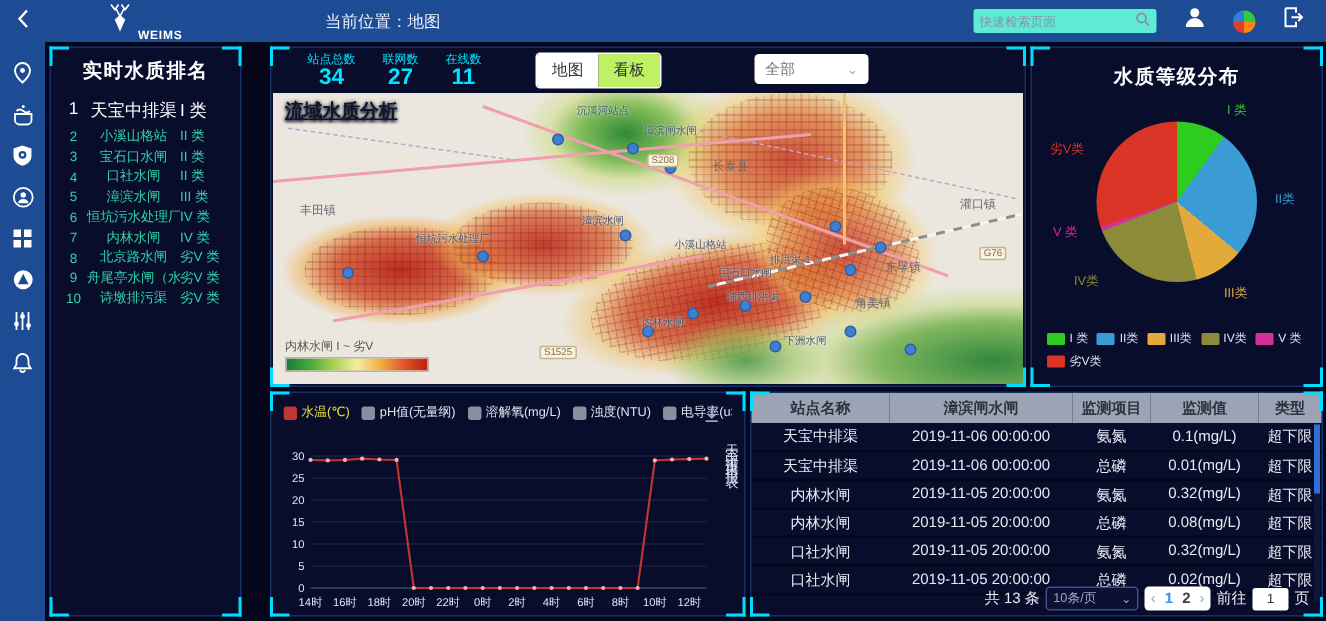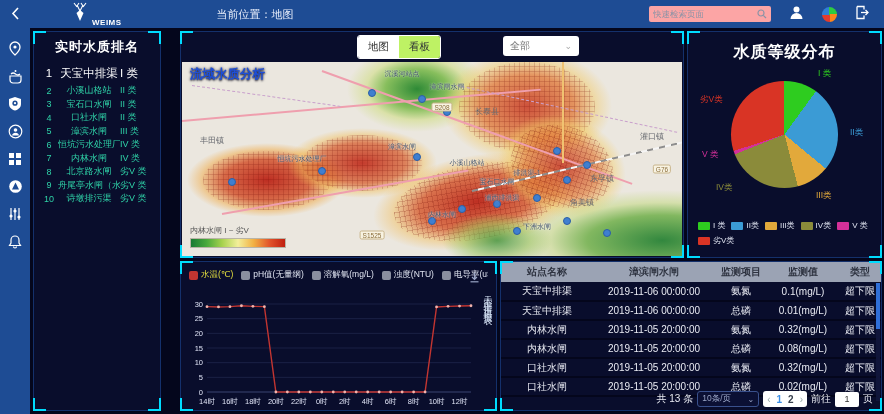--- a/index.html
+++ b/index.html
@@ -7,21 +7,21 @@
     font-family:"Liberation Sans","DejaVu Sans",sans-serif; }
 
   
   .topbar { position:absolute; left:0; top:0; width:884px; height:28px; background:#1e4c94;
     display:flex; align-items:center; z-index:30; }
   .back-btn { width:30px; text-align:center; color:#fff; font-size:15px; cursor:pointer; }
   .logo-wrap { display:flex; align-items:flex-end; gap:2px; margin-left:40px; }
   .logo-text { color:#fff; font-size:8px; font-weight:bold; letter-spacing:.5px; }
   .loc-label { color:#e8eefb; font-size:11px; margin-left:95px; }
   .top-right { margin-left:auto; display:flex; align-items:center; gap:18px; margin-right:14px; }
-  .search-box { width:122px; height:16px; background:#fca5a5; border-radius:2px; display:flex; align-items:center; padding:0 4px; }
+  .search-box { width:122px; height:16px; background:#5eead4; border-radius:2px; display:flex; align-items:center; padding:0 4px; }
   .search-box input { flex:1; border:none; background:transparent; outline:none; font-size:8.5px; color:#333; width:100px; }
   .search-box input::placeholder { color:#8a93a6; }
   .colorwheel { width:15px; height:15px; border-radius:50%;
     background:conic-gradient(#2ecc40 0 25%, #ff851b 25% 50%, #e23c2c 50% 75%, #2f7fd6 75% 100%); }
 
   
   .leftrail { position:absolute; left:0; top:28px; width:30px; height:386px; background:#1e4c94;
     display:flex; flex-direction:column; align-items:center; padding-top:12px; gap:10.5px; z-index:20; }
   .rail-icon { width:17px; height:17px; display:flex; align-items:center; justify-content:center; cursor:pointer; }
 
@@ -73,29 +73,29 @@
   .road-o { position:absolute; width:2px; background:#f0c271; }
   .rail-line { position:absolute; height:2px; transform-origin:left center;
     background:repeating-linear-gradient(90deg,#8d8d8d 0 6px,#f5f5f5 6px 12px); }
   .bound { position:absolute; height:0; border-top:1.5px dashed #c9a0cc; transform-origin:left center; }
   .dot { position:absolute; width:8px; height:8px; border-radius:50%; background:#3f7fd0; border:1px solid #2c5ea6;
     transform:translate(-50%,-50%); cursor:pointer; }
   .stn-label { position:absolute; font-size:7px; color:#43536b; white-space:nowrap; text-shadow:0 0 2px #fff; transform:translate(-50%,-50%); }
   .town-label { position:absolute; font-size:8px; color:#66696f; white-space:nowrap; transform:translate(-50%,-50%); }
   .road-badge { position:absolute; font-size:6.5px; color:#8a6d3b; background:#f8f3e2; border:1px solid #c8b48a;
     border-radius:2px; padding:0 2px; transform:translate(-50%,-50%); }
-  .map-title { position:absolute; left:8px; top:4px; font-size:12.5px; font-weight:bold; color:#1d4ed8;
-    text-shadow:0 1px 2px #223, 0 0 3px #445; z-index:6; }
+  .map-title { position:absolute; left:8px; top:4px; font-size:12.5px; font-weight:bold; color:#0f172a;
+    text-shadow:0 1px 2px #223, 0 0 3px #445; z-index:6;text-decoration:underline; }
   .map-legend { position:absolute; left:8px; bottom:8px; z-index:6; }
   .map-legend .t { font-size:8px; color:#555; margin-bottom:2px; }
   .map-legend .bar { width:96px; height:10px; border:1px solid #b9b4a6;
     background:linear-gradient(90deg,#1a7a34,#49a93c,#a8d24f,#f3ef9a,#f2b043,#e2542b,#c01f10); }
 
   
-  .pie-title { color:#fff; font-size:16px; font-weight:bold; text-align:center; padding-top:10px; letter-spacing:1px; }
+  .pie-title { color:#fff; font-size:13px; font-weight:bold; text-align:center; padding-top:10px; letter-spacing:1px; }
   .pie-wrap { position:absolute; left:43px; top:49px; width:107px; height:107px; border-radius:50%; }
   .pie-callout { position:absolute; font-size:8.5px; white-space:nowrap; }
   .pie-legend { position:absolute; left:10px; top:188px; width:178px; display:flex; flex-wrap:wrap; row-gap:4px; }
   .pl-item { display:flex; align-items:center; gap:3px; margin-right:6px; font-size:8px; color:#dfe3f0; cursor:pointer; }
   .pl-sw { width:12px; height:8px; border-radius:1px; }
 
   
   .param-rows { padding:5px 8px 0 8px; }
   .param-row { display:flex; align-items:flex-end; gap:8px; height:14px; overflow:hidden; white-space:nowrap; }
   .p-item { display:flex; align-items:center; gap:3px; font-size:8.5px; color:#dfe3f0; cursor:pointer; }
@@ -292,20 +292,34 @@
         <span class="rk">10</span>
                  <span class="nm">诗墩排污渠</span>
                  <span class="gd">劣V 类</span>
       </div>
     </div>
 </div>
 
 <div class="panel" id="map-panel">
   <div class="corners"></div>
   <div class="map-head">
+    <div class="stats">
+      <div class="stat">
+        <div class="lb">站点总数</div>
+        <div class="vl">34</div>
+      </div>
+      <div class="stat">
+        <div class="lb">联网数</div>
+        <div class="vl">27</div>
+      </div>
+      <div class="stat">
+        <div class="lb">在线数</div>
+        <div class="vl">11</div>
+      </div>
+    </div>
     <div class="view-tabs">
       <div class="vtab active">地图</div>
       <div class="vtab inactive">看板</div>
     </div>
     <div class="filter-dd">
       <span>全部</span>
       <span class="chev">⌄</span>
     </div>
   </div>
 

